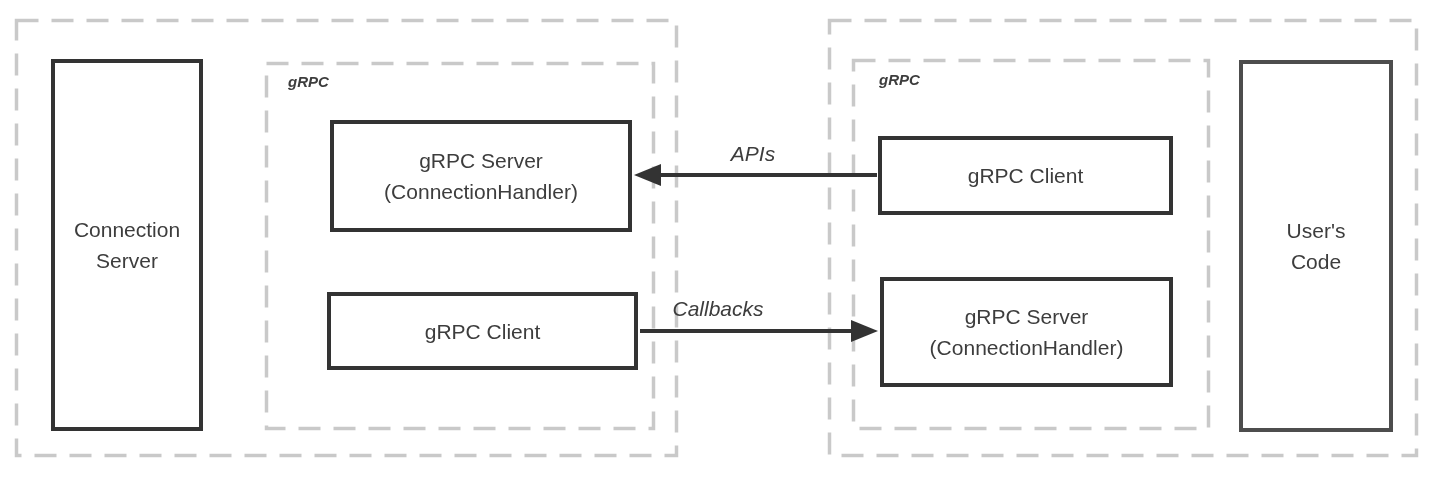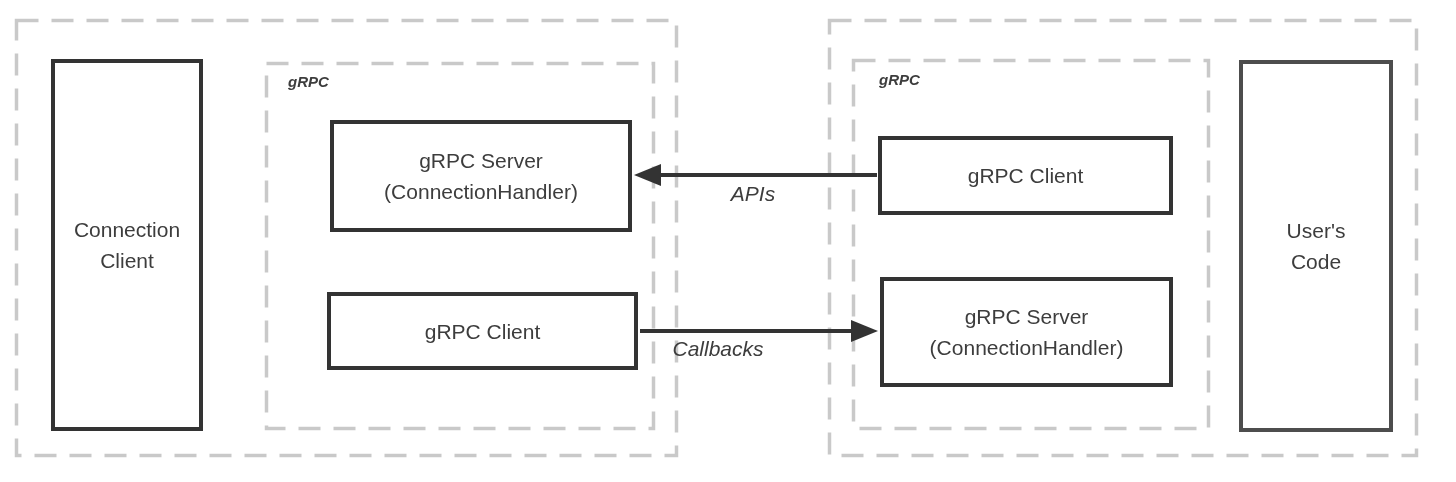--- a/index.html
+++ b/index.html
@@ -27,21 +27,21 @@
     display:flex;flex-direction:column;align-items:center;justify-content:center;
     text-align:center;font-size:21px;line-height:31px;color:var(--text);
   }
   .box.code{border-color:var(--code-box-border);}
   .grpc-label{
     position:absolute;font-size:15px;font-weight:bold;font-style:italic;
     color:var(--text);
   }
   .arrow-label{
     position:absolute;width:220px;text-align:center;
-    font-size:21px;font-style:italic;color:var(--text);margin-top:40px;
+    font-size:21px;font-style:italic;color:var(--text);
   }
 </style>
 </head>
 <body>
 
 <div class="canvas">
 
   <svg class="underlay" viewBox="0 0 1456 482" xmlns="http://www.w3.org/2000/svg">
 
     <rect class="dashed-rect" x="16.5" y="20.5" width="660" height="435" stroke-dasharray="22 13"></rect>
@@ -51,21 +51,21 @@
 
     <line class="arrow-line" x1="877" y1="175" x2="659" y2="175"></line>
     <polygon class="arrow-head" points="634,175 661,164 661,186"></polygon>
 
     <line class="arrow-line" x1="640" y1="331" x2="853" y2="331"></line>
     <polygon class="arrow-head" points="878,331 851,320 851,342"></polygon>
   </svg>
 
   <div class="box" style="left:51px;top:59px;width:152px;height:372px;">
     <div>Connection</div>
-    <div>Client</div>
+    <div>Server</div>
   </div>
 
   <div class="grpc-label" style="left:288px;top:73px;">gRPC</div>
 
   <div class="box" style="left:330px;top:120px;width:302px;height:112px;">
     <div>gRPC Server</div>
     <div>(ConnectionHandler)</div>
   </div>
 
   <div class="box" style="left:327px;top:292px;width:311px;height:78px;">

